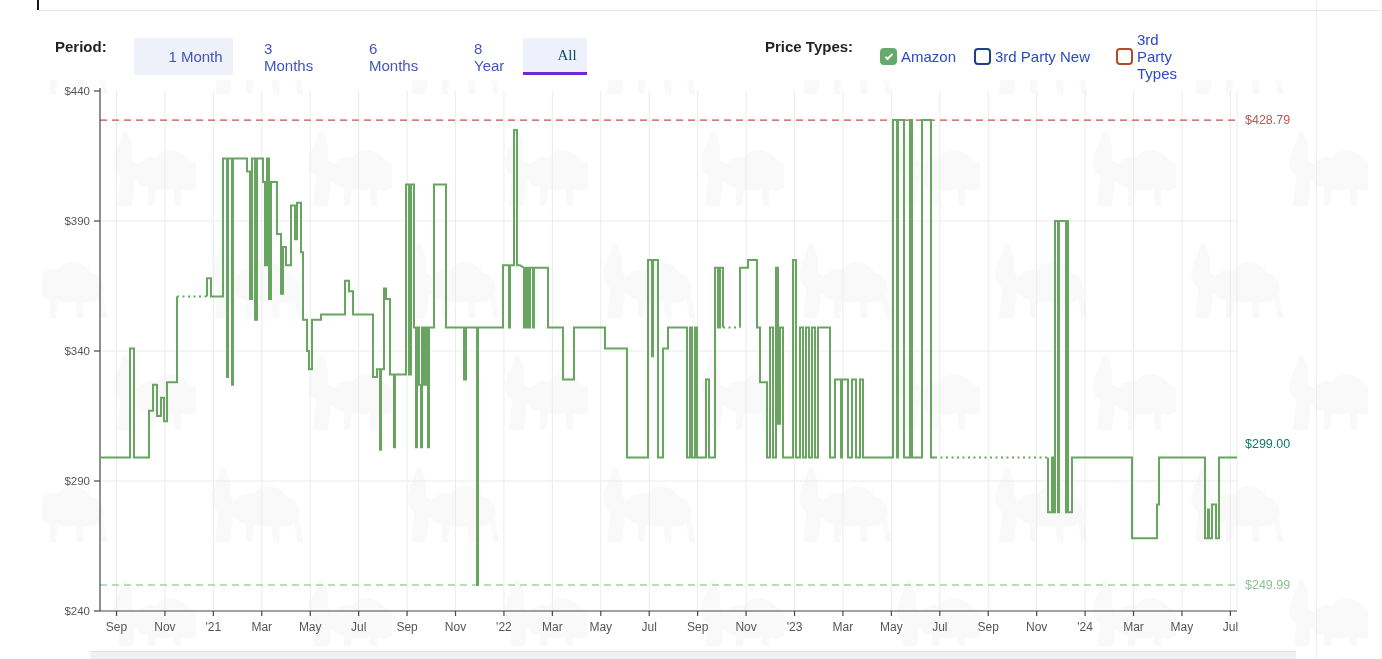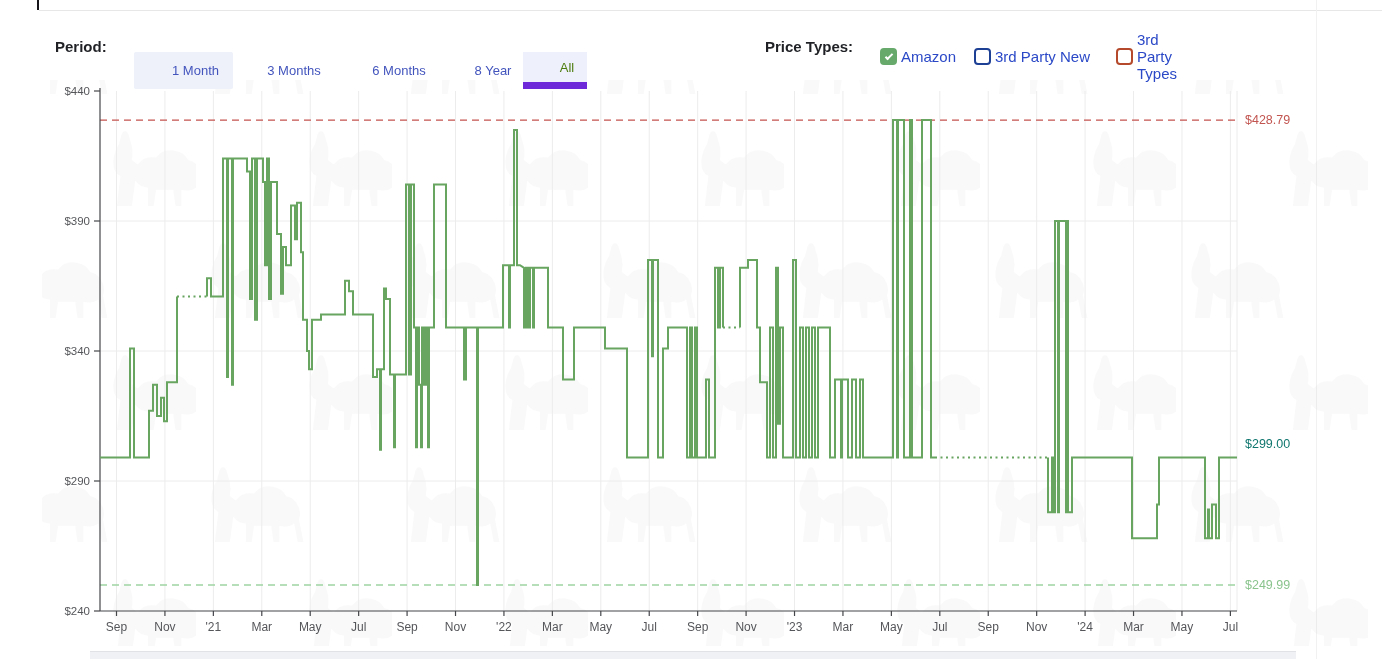--- a/index.html
+++ b/index.html
@@ -12,24 +12,24 @@
   .corner-tick  { position:absolute; left:37px; top:0; width:2px; height:10px; background:#15151a; }
   .right-hairline { position:absolute; left:1316px; top:0; width:1px; height:659px; background:#f1f1f1; }
   .bottom-band  { position:absolute; left:90px; top:651px; width:1206px; height:8px;
                   background:#eff1f4; border-top:1px solid #e0e2e6; }
 
   
   .toolbar { position:absolute; left:0; top:11px; width:1164px; height:64px; background:#fff; }
   .group-label { position:absolute; font-size:15px; font-weight:bold; color:#1f2125; top:27px; }
   #period-label { left:55px; }
   #pricetypes-label { left:765px; }
-  .tab { position:absolute; top:41px; height:37px; display:flex; align-items:center; justify-content:center;
-         font-size:13px; color:#4355bd; cursor:pointer;padding-left:24px; }
+  .tab { position:absolute; top:27px; height:37px; display:flex; align-items:center; justify-content:center;
+         font-size:15px; color:#4355bd; cursor:pointer;padding-left:24px; }
   .tab.highlighted { background:#eef0fa; border-radius:2px; }
-  .tab.active { background:#eef1fb; color:#4d7c0f; border-bottom:7px solid #6d28d9; }
+  .tab.active { background:#eef1fb; color:#0c4a6e; border-bottom:3px solid #6d28d9;font-family:Liberation Serif, serif; }
   .ptype { position:absolute; top:27px; height:37px; display:flex; align-items:center; gap:4px; cursor:pointer; }
   .cbox { width:17px; height:17px; border-radius:4px; border:2px solid #999; background:#fff;
           position:relative; flex:0 0 auto; }
   .cbox.checked .tickmark { position:absolute; left:3px; top:4px; width:8px; height:4px;
           border-left:2px solid #fff; border-bottom:2px solid #fff; transform:rotate(-45deg); }
   .ptype-label { font-size:15px; color:#2b49c7; }
 
   
   #chart-wrap { position:absolute; left:0; top:0; width:1350px; height:659px; }
   #chart-wrap svg { position:absolute; left:0; top:0; }

